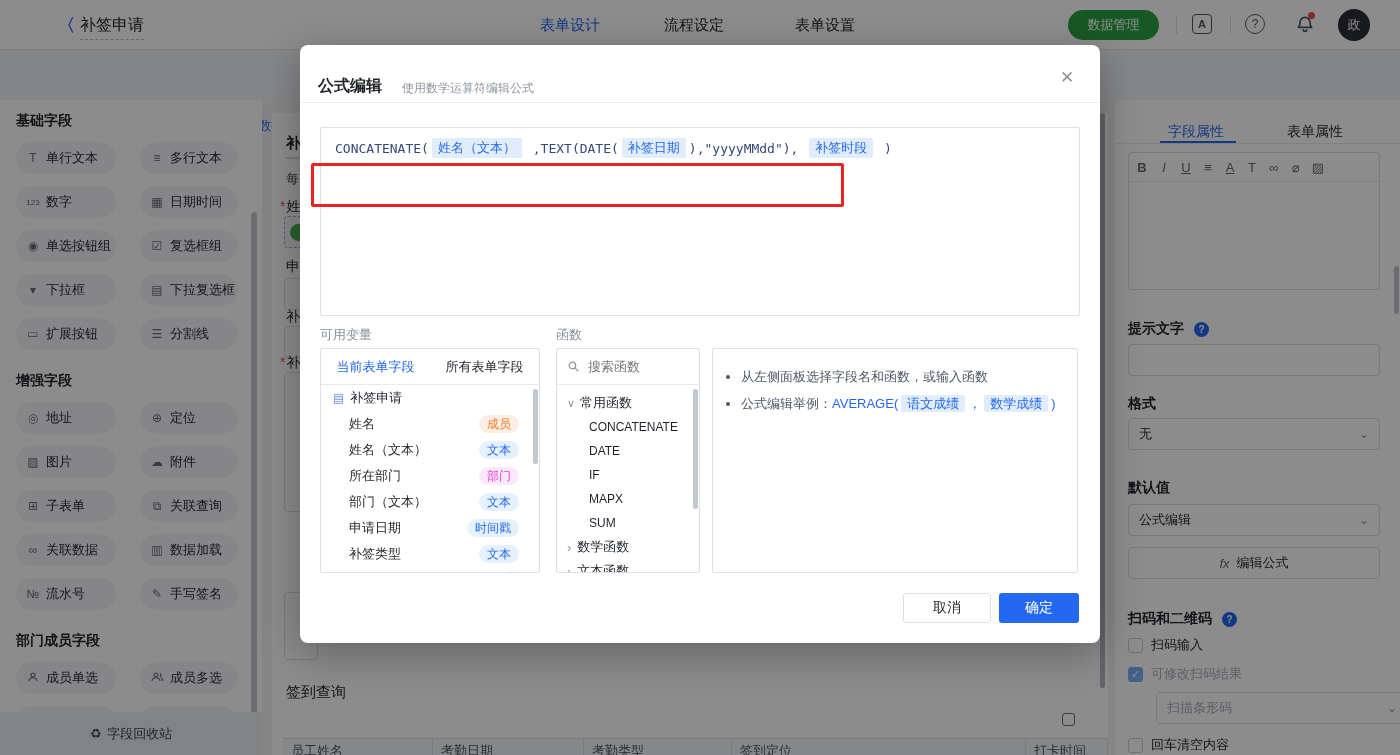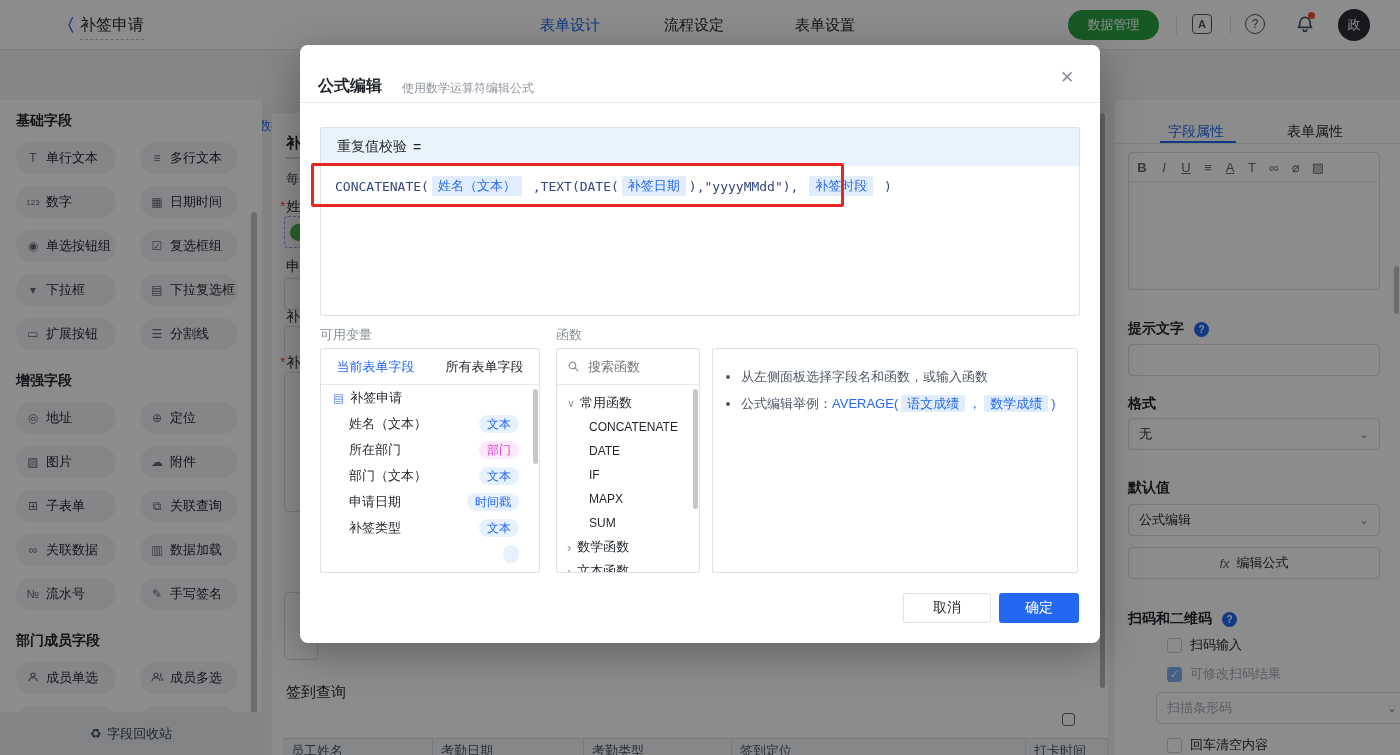--- a/index.html
+++ b/index.html
@@ -37,21 +37,21 @@
   .qmark{width:15px;height:15px;border-radius:50%;background:#2468f2;color:#fff;font-size:10px;
          display:inline-flex;align-items:center;justify-content:center;font-weight:bold;}
   .sel{border:1px solid #dcdfe5;border-radius:4px;background:#fff;display:flex;align-items:center;
        justify-content:space-between;padding:0 10px;font-size:13px;color:#1f2329;height:32px;}
   .sel .chev{color:#8f959e;font-size:12px;}
   .sel.disabled{color:#a8adb8;margin-left:28px;}
   .inputbox{border:1px solid #dcdfe5;border-radius:4px;background:#fff;height:32px;width:100%;box-sizing:border-box;}
   .cb{width:15px;height:15px;border:1px solid #c9ced6;border-radius:3px;background:#fff;flex:none;box-sizing:border-box;}
   .cb.checked{background:#7fb0f5;border-color:#7fb0f5;color:#fff;font-size:11px;display:flex;
               align-items:center;justify-content:center;}
-  .cb-row{display:flex;align-items:center;gap:8px;font-size:13px;color:#1f2329;margin-left:39px;}
+  .cb-row{display:flex;align-items:center;gap:8px;font-size:13px;color:#1f2329;}
   .cb-row.disabled{color:#a8adb8;}
   .rt-ic{color:#646a73;font-size:13px;width:22px;text-align:center;}
   
   #dim{position:absolute;inset:0;background:rgba(0,0,0,0.45);z-index:50;}
   #modal{left:300px;top:45px;width:800px;height:598px;background:#ffffff;border-radius:8px;z-index:100;
          box-shadow:0 10px 40px rgba(0,0,0,0.3);}
   .m-title{font-size:16px;font-weight:bold;color:#1f2329;}
   .m-sub{font-size:12px;color:#8f959e;}
   #editorbox{left:20px;top:82px;width:760px;height:189px;border:1px solid #dde0e6;border-radius:2px;overflow:hidden;}
   #editorhead{height:38px;background:#e9f3fd;display:flex;align-items:center;padding:0 16px;font-size:14px;color:#1f2329;gap:6px;}
@@ -363,44 +363,44 @@
 
   <div id="dim"></div>
 
   <div id="modal" class="abs">
     <span class="abs m-title" style="left:18px;top:31px;">公式编辑</span>
     <span class="abs m-sub" style="left:102px;top:35px;">使用数学运算符编辑公式</span>
     <span class="abs" style="left:760px;top:22px;font-size:17px;color:#8f959e;cursor:pointer;">✕</span>
     <div class="abs" style="left:0;top:57px;width:800px;border-bottom:1px solid #e8eaed;"></div>
 
     <div id="editorbox" class="abs">
-      <div id="editorhead">
-        <span>重复值校验</span>
-        <span>=</span>
-      </div>
       <div style="padding:10px 14px;display:flex;align-items:center;flex-wrap:wrap;">
         <span class="ftxt">CONCATENATE(</span>
         <span class="pill">姓名（文本）</span>
         <span class="ftxt"> ,TEXT(DATE(</span>
         <span class="pill">补签日期</span>
         <span class="ftxt">),"yyyyMMdd"), </span>
         <span class="pill">补签时段</span>
         <span class="ftxt"> )</span>
       </div>
     </div>
 
     <span class="abs panel-label" style="left:20px;top:281px;">可用变量</span>
     <div class="abs mbox" style="left:20px;top:303px;width:220px;height:225px;">
       <div style="display:flex;border-bottom:1px solid #e7e9ed;">
         <span class="v-tab active">当前表单字段</span>
         <span class="v-tab">所有表单字段</span>
       </div>
       <div class="v-row" style="gap:6px;">
         <span style="color:#6d93f5;font-size:12px;">▤</span>
         <span>补签申请</span>
+      </div>
+      <div class="v-row" style="padding-left:28px;justify-content:space-between;">
+        <span>姓名</span>
+        <span class="bdg b-member" style="margin-right:8px;">成员</span>
       </div>
       <div class="v-row" style="padding-left:28px;justify-content:space-between;">
         <span>姓名（文本）</span>
         <span class="bdg b-text" style="margin-right:8px;">文本</span>
       </div>
       <div class="v-row" style="padding-left:28px;justify-content:space-between;">
         <span>所在部门</span>
         <span class="bdg b-dept" style="margin-right:8px;">部门</span>
       </div>
       <div class="v-row" style="padding-left:28px;justify-content:space-between;">

